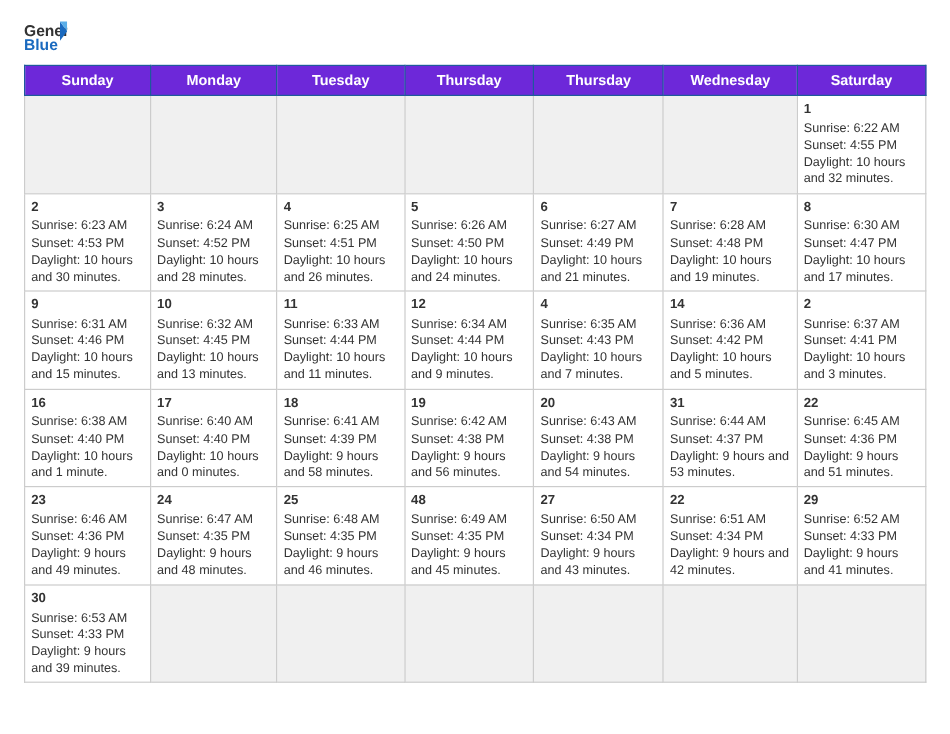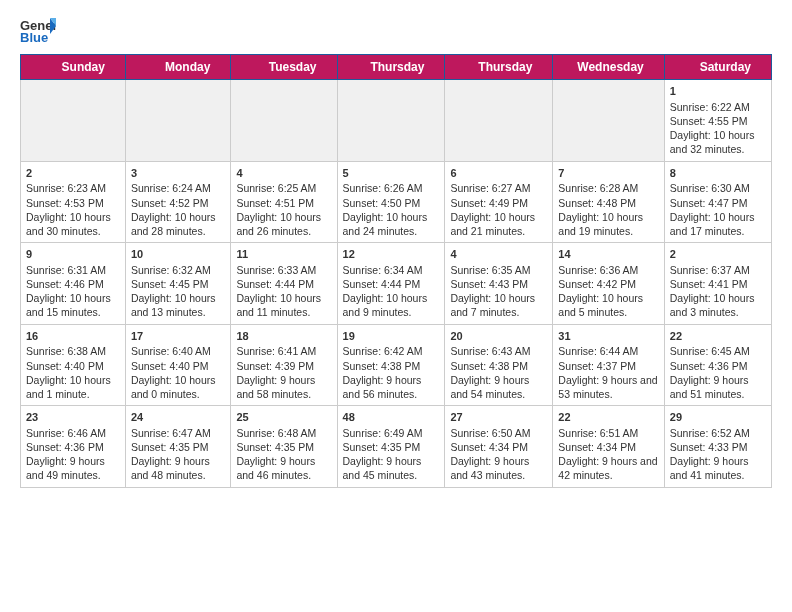--- a/index.html
+++ b/index.html
@@ -43,27 +43,27 @@
       font-size: 14px;
       color: #555;
     }
     .calendar {
       width: 100%;
       border-collapse: collapse;
       border: 1px solid #ccc;
       font-size: 11px;
     }
     .calendar thead tr th {
-      background: #be185d;
+      background: #6d28d9;
       color: #fff;
       font-weight: bold;
       font-size: 12px;
       padding: 5px 20px;
       border: 1px solid #1e5a9c;
-      text-align: right;
+      text-align: center;
     }
     .calendar tbody tr td {
       border: 1px solid #ccc;
       vertical-align: top;
       padding: 4px 5px;
       width: 113px;
       height: 68px;
       background: #fff;
       font-size: 10.5px;
       color: #333;
@@ -152,15 +152,24 @@
         </tr>
         <tr>
           <td><span class="day-number">23</span><span>Sunrise: 6:46 AM<br>Sunset: 4:36 PM<br>Daylight: 9 hours and 49 minutes.</span></td>
           <td><span class="day-number">24</span><span>Sunrise: 6:47 AM<br>Sunset: 4:35 PM<br>Daylight: 9 hours and 48 minutes.</span></td>
           <td><span class="day-number">25</span><span>Sunrise: 6:48 AM<br>Sunset: 4:35 PM<br>Daylight: 9 hours and 46 minutes.</span></td>
           <td><span class="day-number">48</span><span>Sunrise: 6:49 AM<br>Sunset: 4:35 PM<br>Daylight: 9 hours and 45 minutes.</span></td>
           <td><span class="day-number">27</span><span>Sunrise: 6:50 AM<br>Sunset: 4:34 PM<br>Daylight: 9 hours and 43 minutes.</span></td>
           <td><span class="day-number">22</span><span>Sunrise: 6:51 AM<br>Sunset: 4:34 PM<br>Daylight: 9 hours and 42 minutes.</span></td>
           <td><span class="day-number">29</span><span>Sunrise: 6:52 AM<br>Sunset: 4:33 PM<br>Daylight: 9 hours and 41 minutes.</span></td>
         </tr>
+        <tr>
+          <td class="last-row"><span class="day-number">30</span><span>Sunrise: 6:53 AM<br>Sunset: 4:33 PM<br>Daylight: 9 hours and 39 minutes.</span></td>
+          <td class="empty"></td>
+          <td class="empty"></td>
+          <td class="empty"></td>
+          <td class="empty"></td>
+          <td class="empty"></td>
+          <td class="empty"></td>
+        </tr>
       </tbody>
   </table>
 </div>
 
 </body></html>

